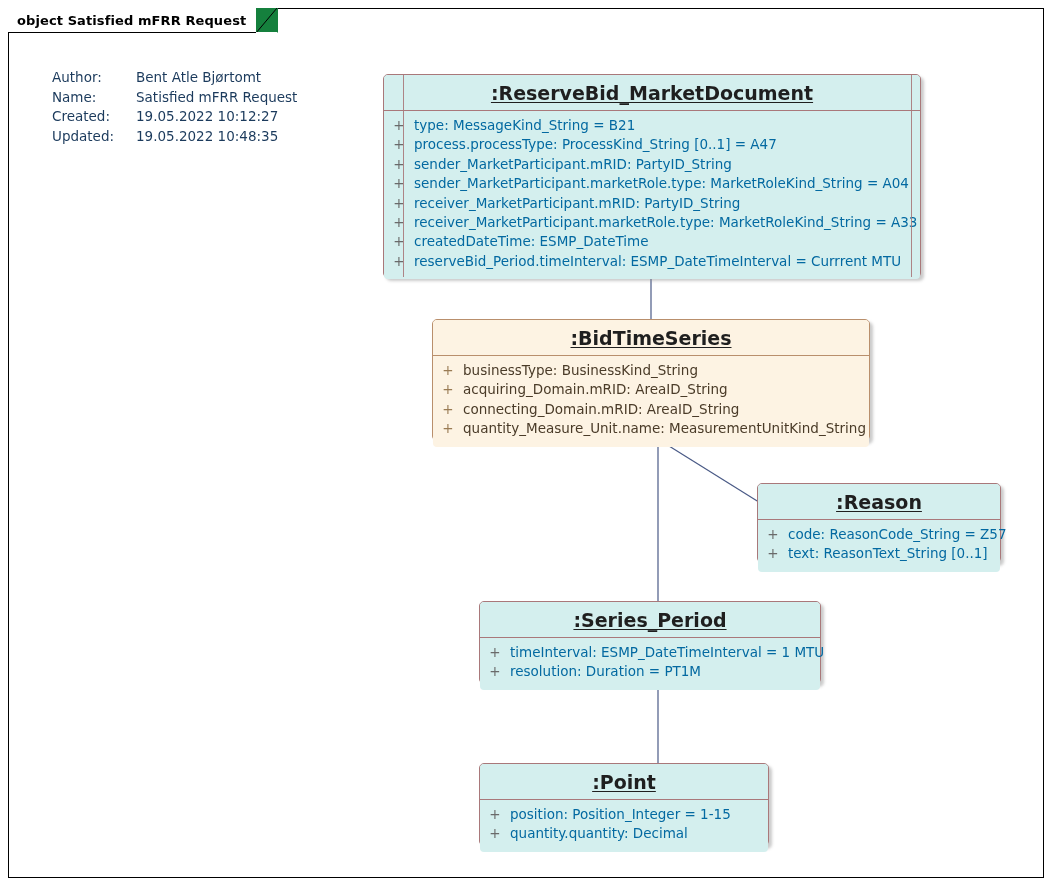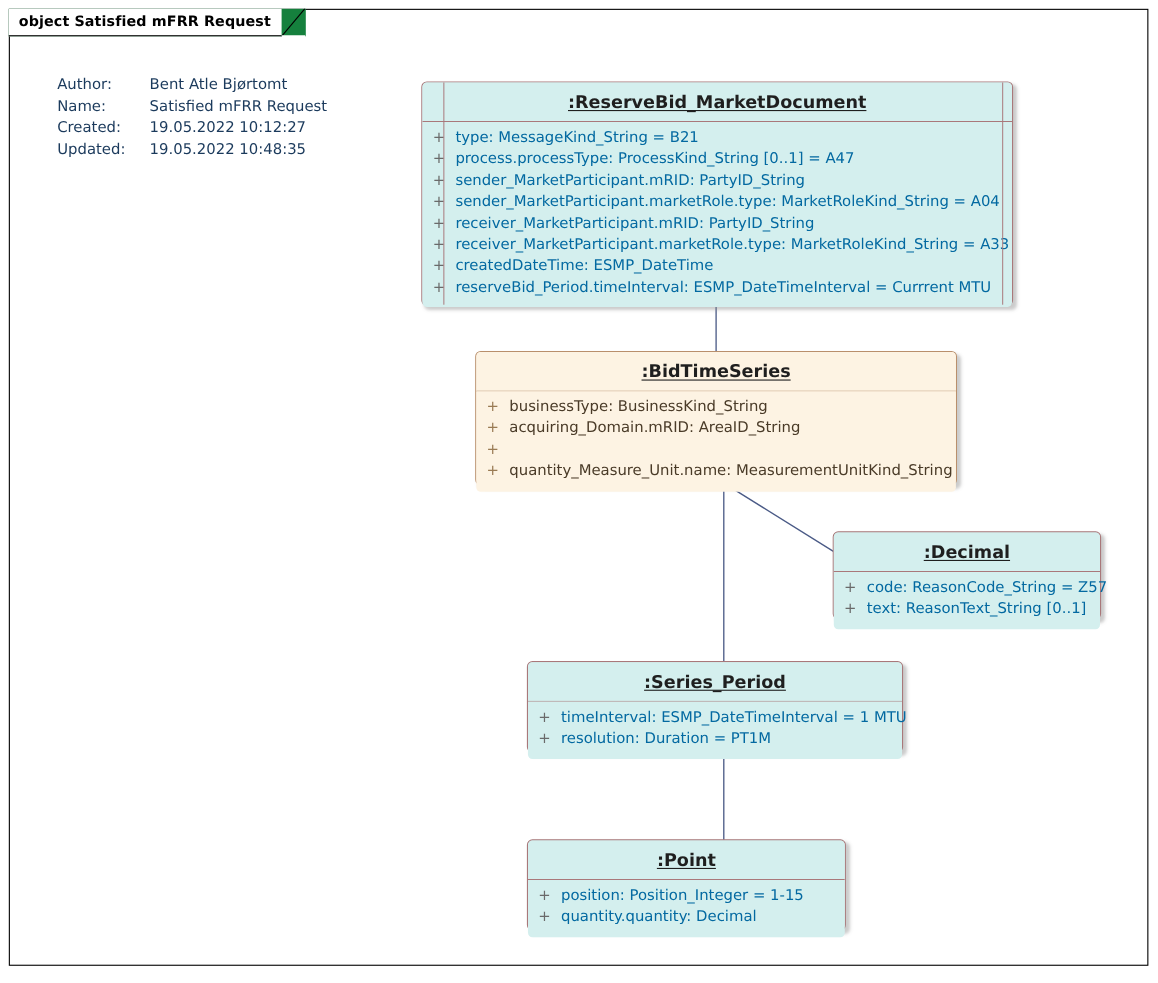--- a/index.html
+++ b/index.html
@@ -120,21 +120,21 @@
   .uml .title {
     height: 36px;
     display: flex;
     align-items: center;
     justify-content: center;
     border-bottom: 1px solid #a9787a;
     box-sizing: border-box;
     border-radius: 4px 4px 0 0;
   }
   .uml .title-text {
-    font-size: 16px;
+    font-size: 19px;
     font-weight: bold;
     color: #1f1f1f;
     text-decoration: underline;
     text-underline-offset: 2px;
     white-space: nowrap;
   }
   .uml .attrs {
     padding: 6px 0 7px 0;
     box-sizing: border-box;
     border-radius: 0 0 4px 4px;
@@ -292,31 +292,32 @@
       <div class="attr">
         <span class="vis">+</span>
         <span class="atext">businessType: BusinessKind_String</span>
       </div>
       <div class="attr">
         <span class="vis">+</span>
         <span class="atext">acquiring_Domain.mRID: AreaID_String</span>
       </div>
       <div class="attr">
         <span class="vis">+</span>
+        <span class="atext">connecting_Domain.mRID: AreaID_String</span>
       </div>
       <div class="attr">
         <span class="vis">+</span>
         <span class="atext">quantity_Measure_Unit.name: MeasurementUnitKind_String</span>
       </div>
     </div>
   </div>
 
   <div class="uml cyan" id="obj-reason" style="left:757px; top:483px; width:244px; height:80px;">
     <div class="title">
-      <span class="title-text">:Decimal</span>
+      <span class="title-text">:Reason</span>
     </div>
     <div class="attrs">
       <div class="attr">
         <span class="vis">+</span>
         <span class="atext">code: ReasonCode_String = Z57</span>
       </div>
       <div class="attr">
         <span class="vis">+</span>
         <span class="atext">text: ReasonText_String [0..1]</span>
       </div>

